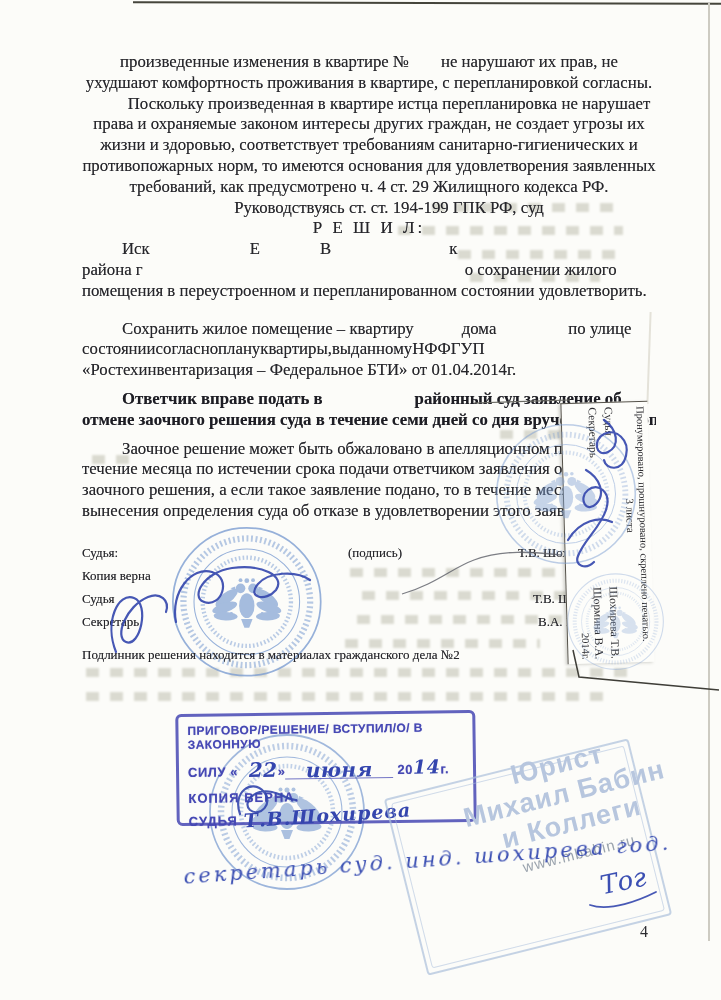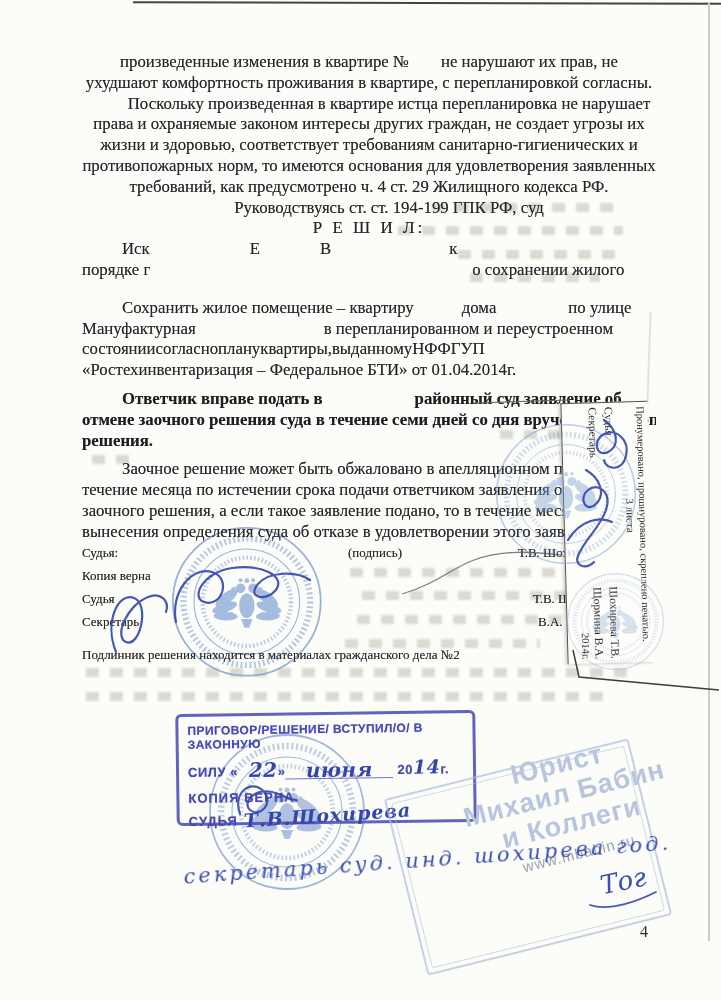--- a/index.html
+++ b/index.html
@@ -125,36 +125,35 @@
     <use href="#seal" transform="translate(170,525) scale(.96)" opacity=".8"></use>
     <use href="#seal" transform="translate(207,732)" opacity=".75"></use>
   </svg>
 
   <div class="body-text">
     <p><span>произведенные изменения в квартире №</span><span class="sp" style="width:32px"></span><span>не нарушают их прав, не ухудшают комфортность проживания в квартире, с перепланировкой согласны.</span></p>
     <p class="ind mt3">Поскольку произведенная в квартире истца перепланировка не нарушает права и охраняемые законом интересы других граждан, не создает угрозы их жизни и здоровью, соответствует требованиям санитарно-гигиенических и противопожарных норм, то имеются основания для удовлетворения заявленных требований, как предусмотрено ч. 4 ст. 29 Жилищного кодекса РФ.</p>
     <p class="ind mt3">Руководствуясь ст. ст. 194-199 ГПК РФ, суд</p>
     <p class="heading">Р Е Ш И Л:</p>
     <div><span class="sp" style="width:40px"></span><span>Иск</span><span class="sp" style="width:100px"></span><span>Е</span><span class="sp" style="width:60px"></span><span>В</span><span class="sp" style="width:118px"></span><span>к</span></div>
-    <div><span>порядке г</span><span class="sp" style="width:322px"></span><span>о сохранении жилого</span></div>
+    <div><span>района г</span><span class="sp" style="width:322px"></span><span>о сохранении жилого</span></div>
+    <div>помещения в переустроенном и перепланированном состоянии удовлетворить.</div>
     <div class="mt3"><span class="sp" style="width:40px"></span><span>Сохранить жилое помещение – квартиру</span><span class="sp" style="width:48px"></span><span>дома</span><span class="sp" style="width:72px"></span><span>по улице</span></div>
-    <div><span>Мануфактурная</span><span class="sp" style="width:128px"></span><span>в перепланированном и переустроенном</span></div>
     <div class="flexline">
       <span>состоянии</span>
         <span>согласно</span>
         <span>плану</span>
         <span>квартиры,</span>
         <span>выданному</span>
         <span>НФ</span>
         <span>ФГУП</span>
     </div>
     <div>«Ростехинвентаризация – Федеральное БТИ» от 01.04.2014г.</div>
     <div class="b gap8 clip"><span class="sp" style="width:40px"></span><span>Ответчик вправе подать в</span><span class="sp" style="width:92px"></span><span>районный суд заявление об</span></div>
     <div class="b clip">отмене заочного решения суда в течение семи дней со дня вручения ему копии</div>
-    <div class="b clip">решения.</div>
     <div class="clip gap8"><span class="sp" style="width:40px"></span><span>Заочное решение может быть обжаловано в апелляционном порядке в</span></div>
     <div class="clip">течение месяца по истечении срока подачи ответчиком заявления об отмене</div>
     <div class="clip">заочного решения, а если такое заявление подано, то в течение месяца со дня</div>
     <div class="clip">вынесения определения суда об отказе в удовлетворении этого заявления.</div>
   </div>
 
   <span class="abs sigtext" style="left:82px;top:545px">Судья:</span>
   <span class="abs sigtext" style="left:348px;top:545px">(подпись)</span>
   <span class="abs sigtext" style="left:518px;top:545px">Т.В. Шохирева</span>
   <span class="abs sigtext" style="left:82px;top:568px">Копия верна</span>

